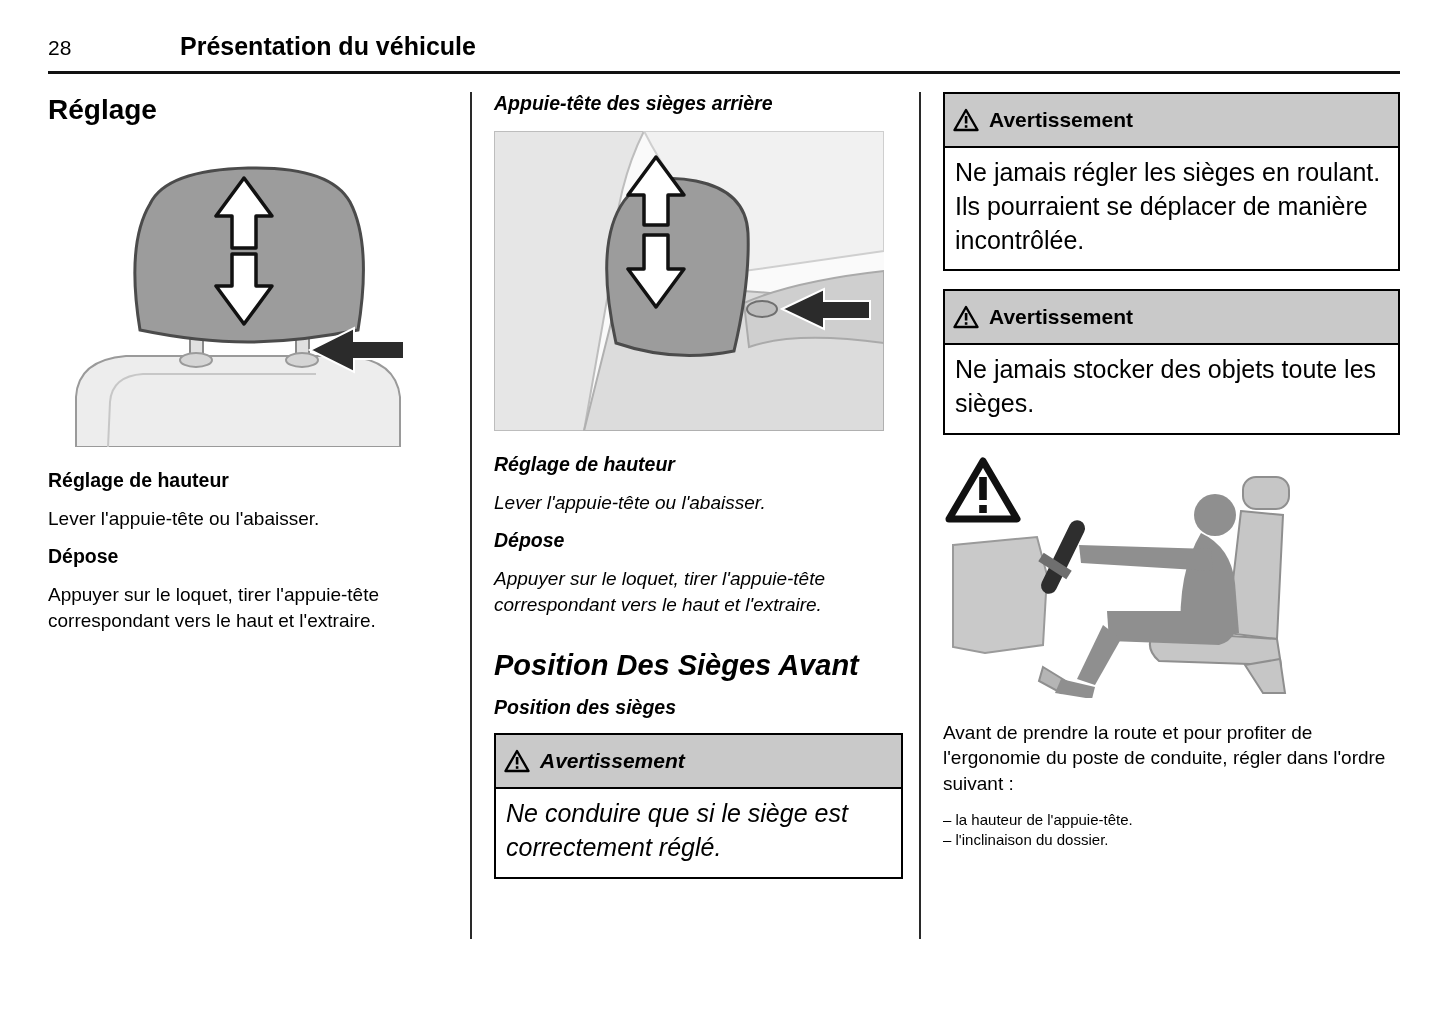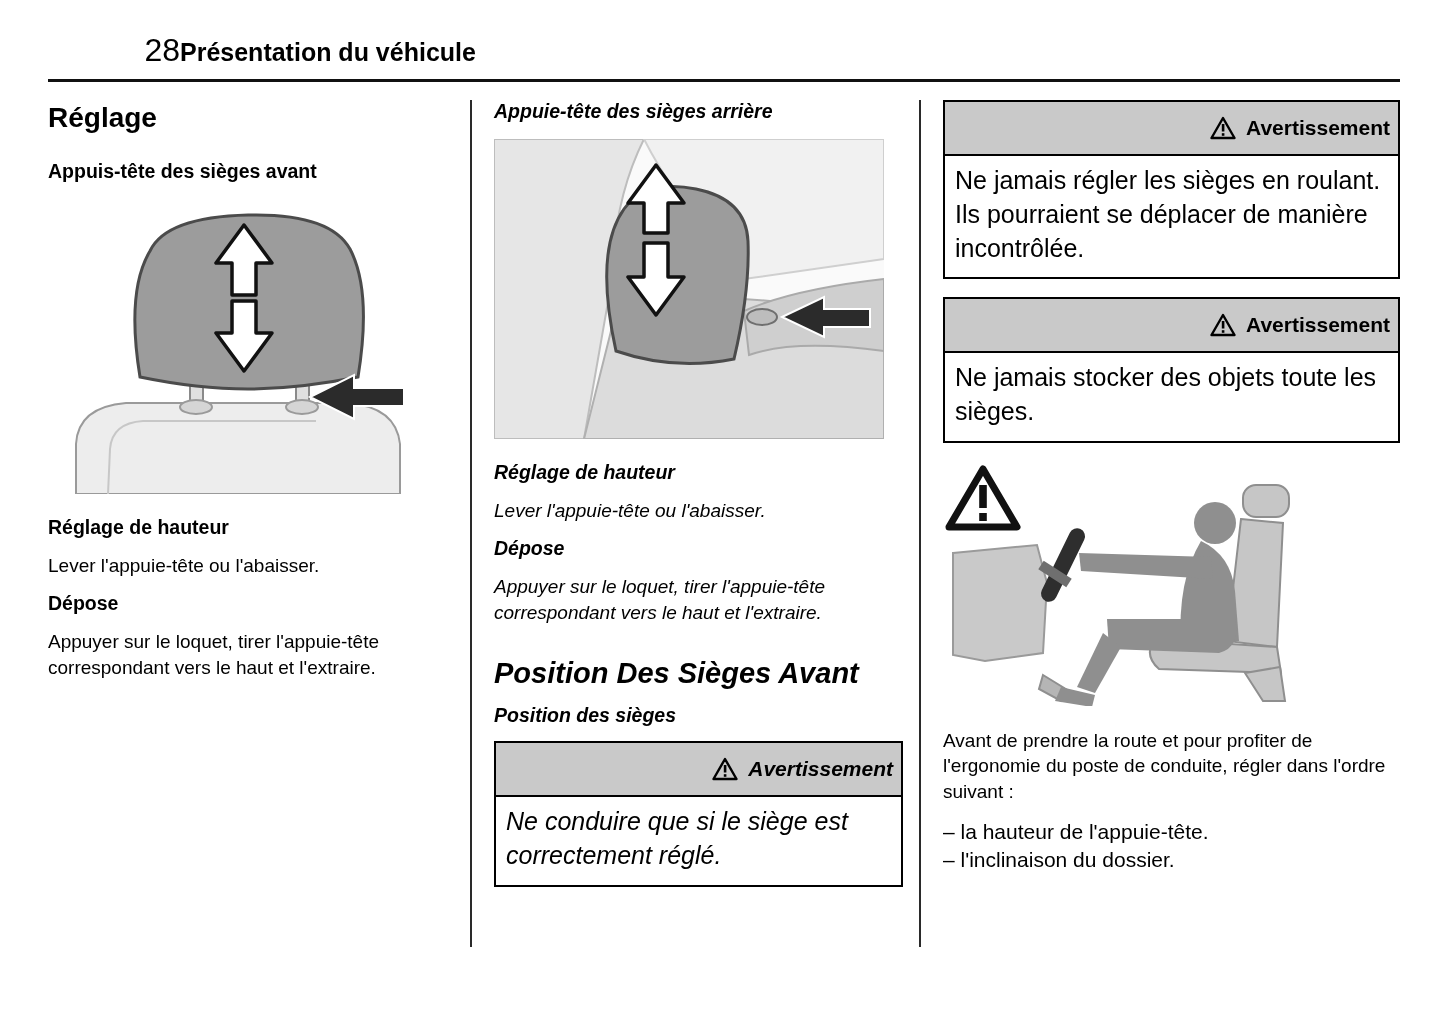--- a/index.html
+++ b/index.html
@@ -14,21 +14,21 @@
     height: 1018px;
     background: #fff;
     overflow: hidden;
     position: relative;
   }
   .header-row {
     display: flex;
     align-items: baseline;
     padding: 32px 45px 10px 48px;
   }
-  .page-number { font-size: 32px; width: 132px; text-align: right; }
+  .page-number { font-size: 21px; width: 132px; }
   .page-title  { font-size: 25px; font-weight: bold; }
   .header-rule {
     border: 0;
     border-top: 3px solid #111;
     margin: 0 45px 0 48px;
   }
   .columns {
     display: flex;
     padding: 16px 45px 0 48px;
     height: 905px;
@@ -55,51 +55,50 @@
   .warn-box {
     border: 2px solid #000;
     margin: 12px 0 18px;
     background: #fff;
   }
   .warn-head {
     background: #c9c9c9;
     border-bottom: 2px solid #000;
     display: flex;
     align-items: center;
-    justify-content: flex-end;
+    justify-content: flex-start;
     gap: 10px;
     padding: 14px 8px;
     font-size: 21px;
     font-weight: bold;
   }
   .warn-head svg { flex: 0 0 auto; }
   .warn-body {
     padding: 8px 10px 12px;
     font-size: 25px;
     line-height: 1.35;
   }
   .closing { margin-top: 8px; }
-  .list-line { font-size: 21px; line-height: 1.34; }
+  .list-line { font-size: 15px; line-height: 1.34; }
 </style>
 </head>
 <body>
 
 <div class="page">
 
   <div class="header-row">
     <span class="page-number">28</span>
     <span class="page-title">Présentation du véhicule</span>
   </div>
   <hr class="header-rule">
 
   <div class="columns">
 
     <section class="col col1">
       <div class="h-large">Réglage</div>
-      <div class="h-sub">Appuis-tête des sièges avant</div>
 
       <div class="figure">
         <svg viewBox="0 0 380 295" width="380" height="295">
 
           <path d="M28 295 L28 245 Q30 208 78 204 L300 204 Q348 208 352 245 L352 295 Z" fill="#ededed" stroke="#9a9a9a" stroke-width="2"></path>
           <path d="M60 295 L62 250 Q64 224 95 222 L268 222" fill="none" stroke="#c7c7c7" stroke-width="2"></path>
 
           <rect x="142" y="176" width="13" height="34" fill="#e0e0e0" stroke="#8a8a8a" stroke-width="2"></rect>
           <rect x="248" y="176" width="13" height="34" fill="#e0e0e0" stroke="#8a8a8a" stroke-width="2"></rect>
           <ellipse cx="148" cy="208" rx="16" ry="7" fill="#d5d5d5" stroke="#9a9a9a" stroke-width="2"></ellipse>

